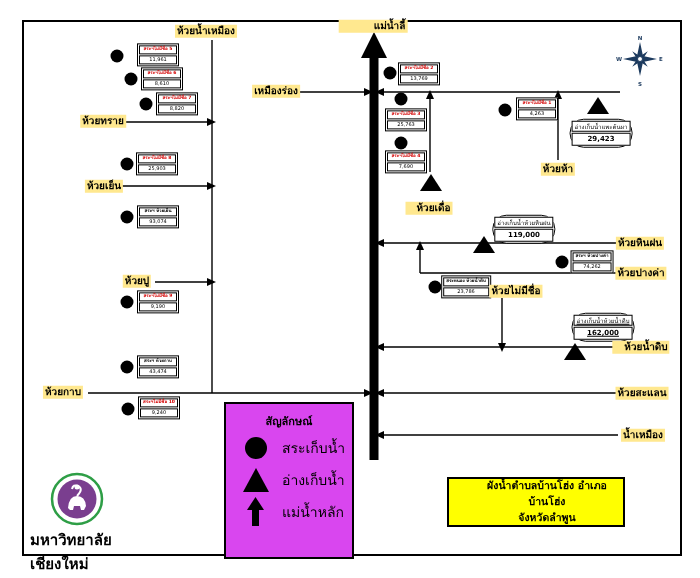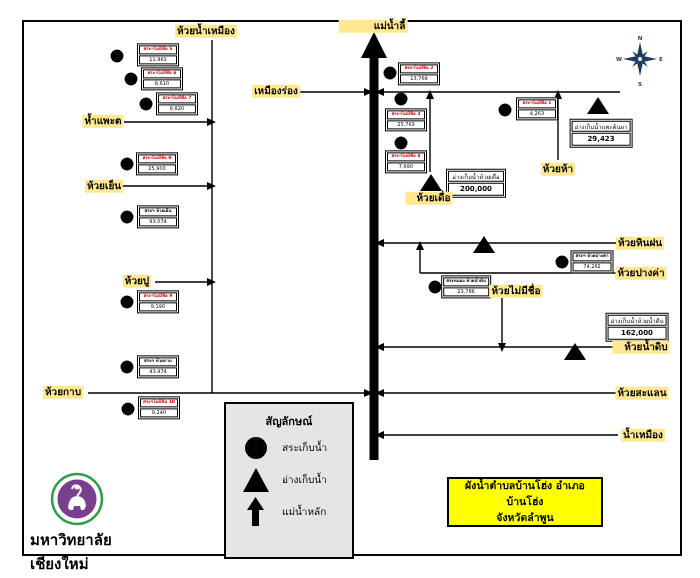--- a/index.html
+++ b/index.html
@@ -8,28 +8,28 @@
   .frame{position:absolute;left:22px;top:20px;width:656px;height:532px;border:2px solid #000;}
   #net{position:absolute;left:0;top:0;width:700px;height:578px;}
   .slabel{position:absolute;transform:translate(-50%,-50%);background:#ffe88f;
           font-size:10px;font-weight:bold;line-height:1.25;padding:0 2px;white-space:nowrap;z-index:5;}
   .box{position:absolute;transform:translate(-50%,-50%);background:#fff;border:1px solid #000;
        padding:1px;display:flex;flex-direction:column;gap:1px;text-align:center;z-index:4;}
   .box .cell{border:1px solid #000;padding:0 2px;white-space:nowrap;line-height:1.5;background:#fff;}
   .pond{min-width:38px;}
   .pond .cell.t{font-size:4.5px;font-weight:bold;}
   .pond .cell.v{font-size:5px;}
-  .res{min-width:56px;}
+  .res{min-width:56px;border-radius:14px;}
   .res .cell.t{font-size:6px;}
   .res .cell.v{font-size:7px;font-weight:bold;}
   .legend{position:absolute;left:224px;top:402px;width:126px;height:153px;border:2px solid #000;
-          background:#e5e5e5;z-index:6;}
+          background:#d946ef;z-index:6;}
   .legend-title{text-align:center;font-size:11px;font-weight:bold;margin-top:8px;}
   .legend-item{display:flex;align-items:center;padding-left:16px;gap:12px;height:29px;margin-top:3px;}
-  .legend-item span{font-size:10px;}
+  .legend-item span{font-size:14px;}
   .title-box{position:absolute;left:447px;top:477px;width:152px;height:46px;border:2px solid #000;
              display:flex;flex-direction:column;align-items:center;justify-content:center;
              font-size:10.5px;font-weight:bold;text-align:center;line-height:1.5;z-index:6;}
   .uni-name{position:absolute;left:30px;top:528px;width:120px;font-size:15px;font-weight:600;z-index:6;}
   #cmu-logo{position:absolute;left:49px;top:472px;z-index:6;}
   #compass{position:absolute;left:614px;top:30px;z-index:6;}
   .c-letter{font-size:5.5px;font-weight:bold;}
 </style>
 </head>
 <body>
@@ -106,21 +106,21 @@
     </div>
     <div class="legend-item">
       <svg width="28" height="30">
         <rect x="10" y="10" width="7" height="19" fill="#000"></rect>
         <polygon points="13.5,0 5,13 22,13" fill="#000"></polygon>
       </svg>
       <span>แม่น้ำหลัก</span>
     </div>
   </div>
 
-  <div class="title-box" id="title-box" style="background: rgb(255, 255, 0);">
+  <div class="title-box" id="title-box" style="background: rgb(255, 255, 0); padding-left: 22px;">
     <div>ผังน้ำตำบลบ้านโฮ่ง อำเภอบ้านโฮ่ง</div>
     <div>จังหวัดลำพูน</div>
   </div>
 
   <svg id="cmu-logo" width="56" height="56">
     <circle cx="28" cy="27" r="25" fill="#fff" stroke="#2e9e46" stroke-width="2.5"></circle>
     <circle cx="28" cy="27" r="19.5" fill="#7a3e8f"></circle>
     <g>
       <path d="M19,36 q1,-12 9,-12 q8,0 9,10 l-2,4 h-3 l-1,-4 h-6 l-1,4 h-3 z" fill="#fff"></path>
       <path d="M28,24 q7,-7 1,-10 q-5,-2 -6,3" fill="none" stroke="#fff" stroke-width="2"></path>
@@ -134,25 +134,25 @@
     <text class="c-letter" x="47" y="31" text-anchor="middle" fill="#1c3a5e">E</text>
     <text class="c-letter" x="26" y="56" text-anchor="middle" fill="#1c3a5e">S</text>
     <text class="c-letter" x="5" y="31" text-anchor="middle" fill="#1c3a5e">W</text>
     <polygon points="26,12 29,26 43,29 29,32 26,46 23,32 9,29 23,26" fill="#1c3a5e"></polygon>
     <polygon points="26,18 28,27 37,29 28,31 26,40 24,31 15,29 24,27" fill="#1c3a5e" transform="rotate(45 26 29)"></polygon>
     <circle cx="26" cy="29" r="2.5" fill="#fff" stroke="#1c3a5e" stroke-width="1"></circle>
   </svg>
 <div class="slabel" style="left: 373px; top: 26px; padding-left: 35px;">แม่น้ำลี้</div>
     <div class="slabel" style="left: 206px; top: 31px;">ห้วยน้ำเหมือง</div>
     <div class="slabel" style="left: 276px; top: 91px;">เหมืองร่อง</div>
-    <div class="slabel" style="left: 103px; top: 121px;">ห้ำแพะต</div>
+    <div class="slabel" style="left: 103px; top: 121px;">ห้วยทราย</div>
     <div class="slabel" style="left: 104px; top: 186px;">ห้วยเย็น</div>
     <div class="slabel" style="left: 137px; top: 281px;">ห้วยปู</div>
     <div class="slabel" style="left: 63px; top: 392px; text-align: center;">ห้วยกาบ</div>
-    <div class="slabel" style="left: 429px; top: 198px; padding-left: 11px;">ห้วยเดื่อ</div>
+    <div class="slabel" style="left: 429px; top: 208px; padding-left: 11px;">ห้วยเดื่อ</div>
     <div class="slabel" style="left: 558px; top: 169px;">ห้วยห้า</div>
     <div class="slabel" style="left: 640px; top: 243px;">ห้วยหินฝน</div>
     <div class="slabel" style="left: 641px; top: 273px;">ห้วยปางค่า</div>
     <div class="slabel" style="left: 516px; top: 291px;">ห้วยไม่มีชื่อ</div>
     <div class="slabel" style="left: 641px; top: 347px; padding-left: 12px;">ห้วยน้ำดิบ</div>
     <div class="slabel" style="left: 642px; top: 393px;">ห้วยสะแลน</div>
     <div class="slabel" style="left: 643px; top: 435px;">น้ำเหมือง</div>
     <div class="box pond" style="left: 158px; top: 55px;">
       <div class="cell t" style="color: rgb(212, 0, 0);">สระฯไม่มีชื่อ 5</div>
       <div class="cell v">11,961</div>
@@ -206,21 +206,21 @@
       <div class="cell v">74,262</div>
     </div>
     <div class="box pond" style="left: 466px; top: 287px;">
       <div class="cell t">สระหนอง ห้วยน้ำดิบ</div>
       <div class="cell v">23,786</div>
     </div>
     <div class="box res" style="left: 601px; top: 133px;">
       <div class="cell t">อ่างเก็บน้ำแพะต้นผา</div>
       <div class="cell v">29,423</div>
     </div>
-    <div class="box res" style="left: 476px; top: 183px;">
-      <div class="cell t">อ่างเก็บน้ำห้วยเดื่อ</div>
-      <div class="cell v">200,000</div>
-    </div>
-    <div class="box res" style="left: 637px; top: 327px;">
+    <div class="box res" style="left: 524px; top: 229px;">
+      <div class="cell t">อ่างเก็บน้ำห้วยหินฝน</div>
+      <div class="cell v">119,000</div>
+    </div>
+    <div class="box res" style="left: 603px; top: 327px; text-decoration: underline;">
       <div class="cell t">อ่างเก็บน้ำห้วยน้ำดิบ</div>
       <div class="cell v">162,000</div>
     </div>
   </div>
 
 </body></html>

